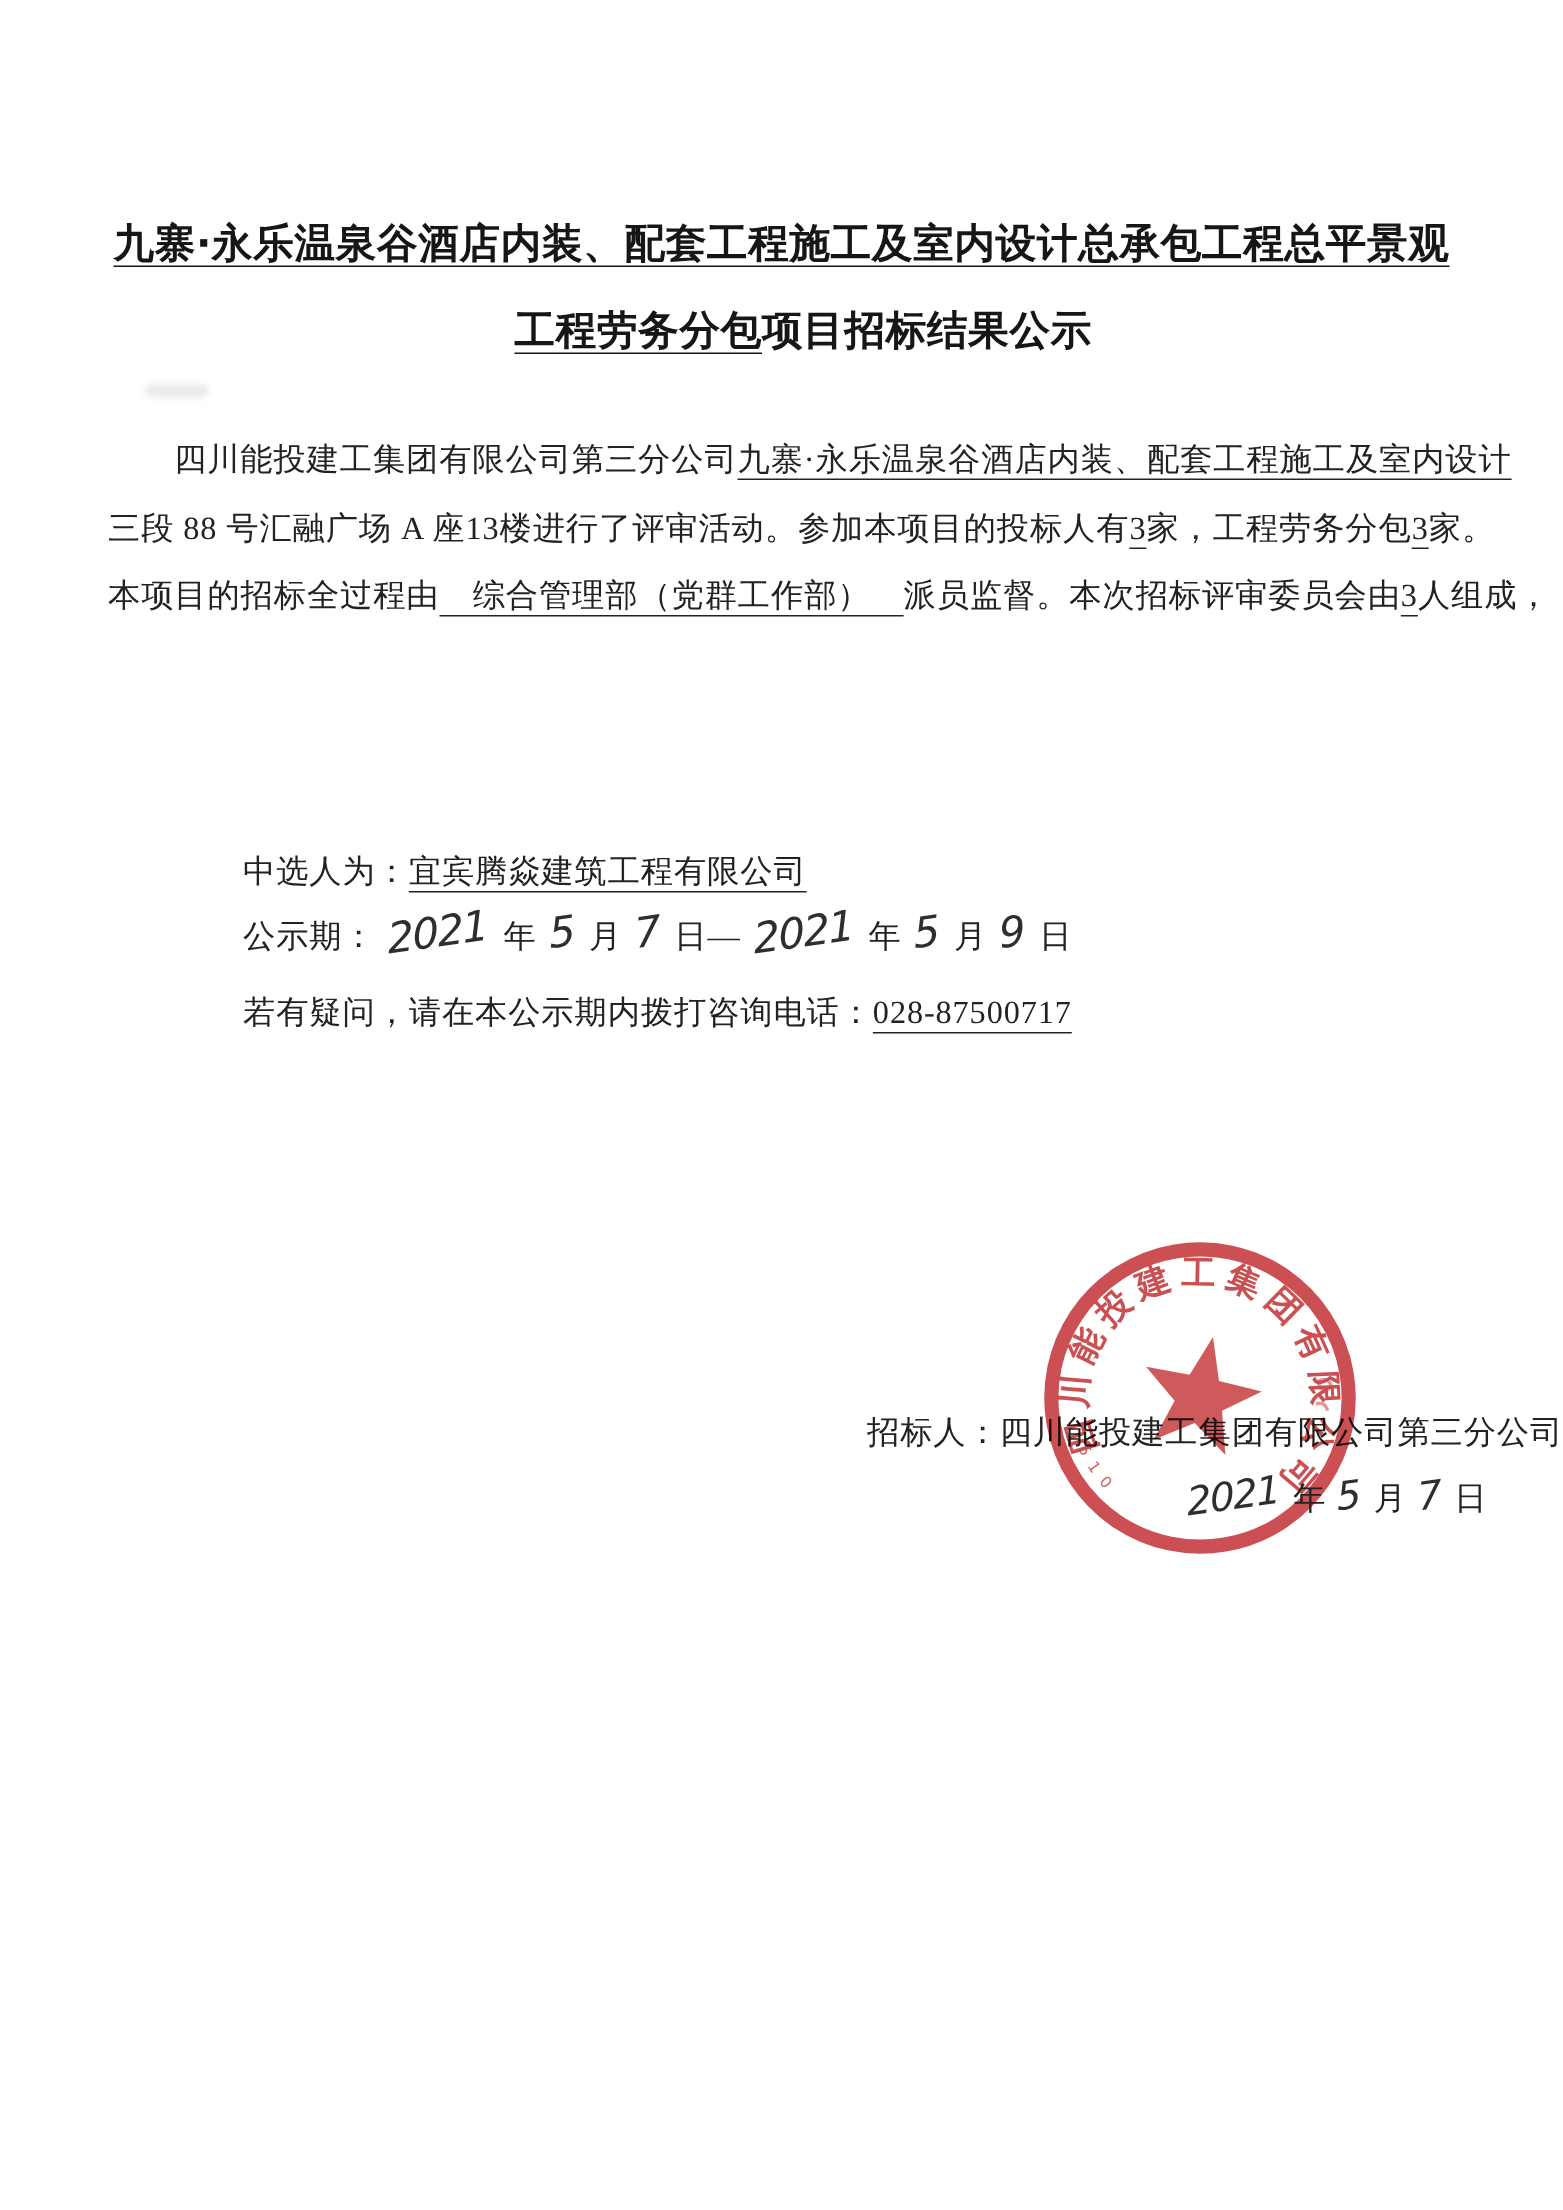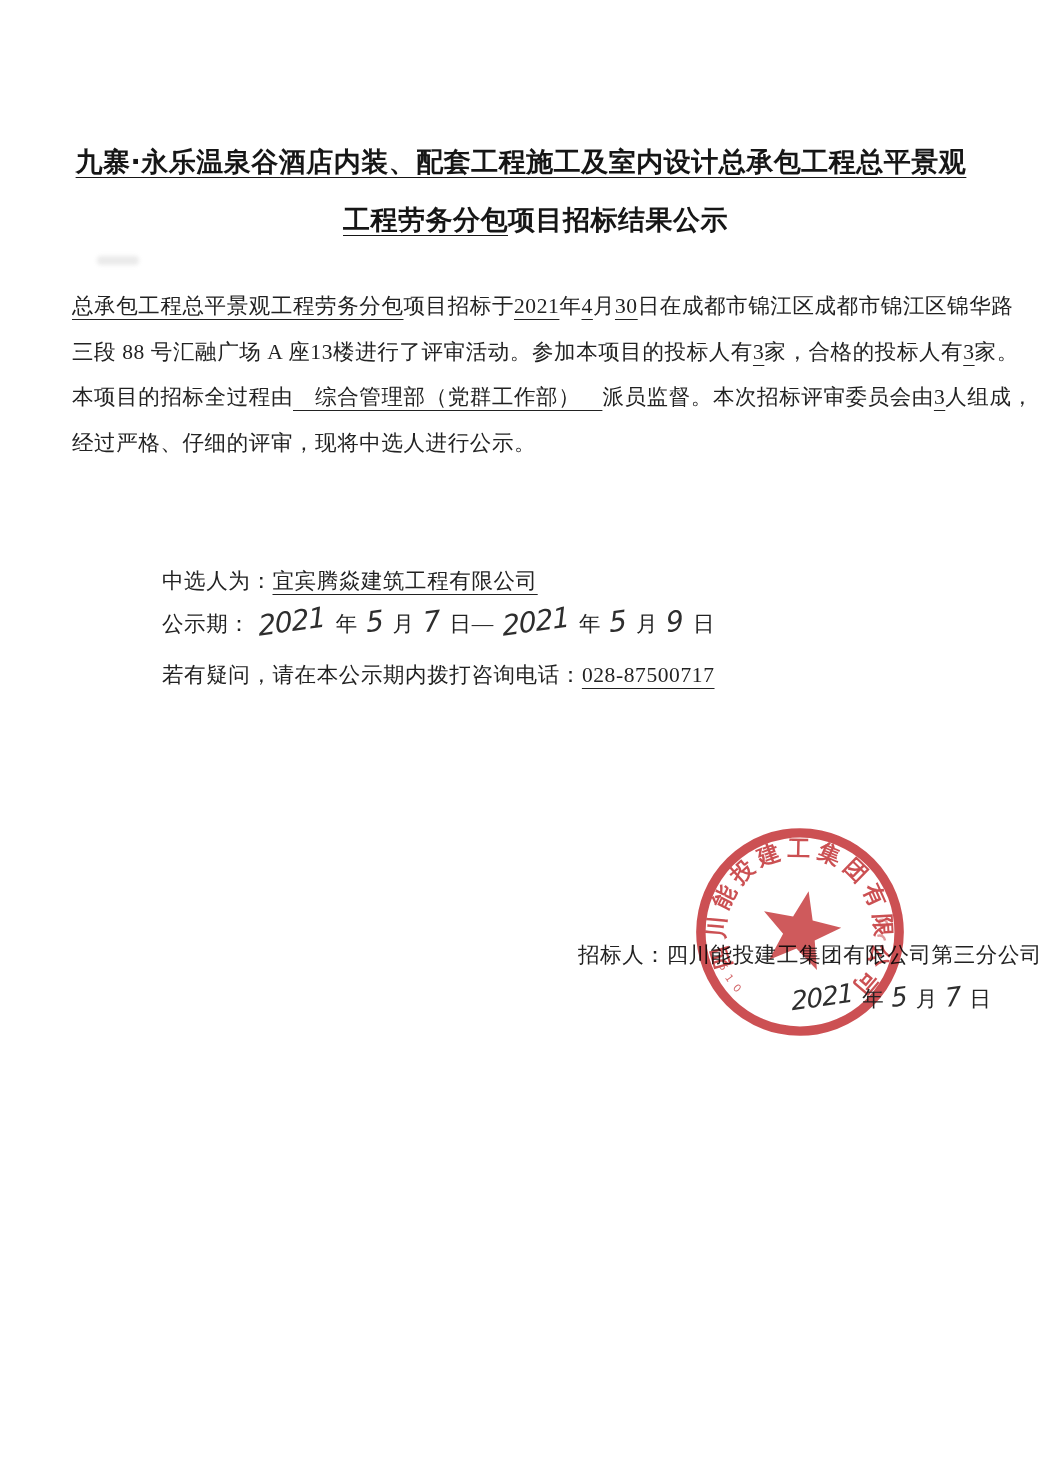--- a/index.html
+++ b/index.html
@@ -43,24 +43,23 @@
 <div class="page">
 
   <div class="title t1">
     <span class="u">九寨·永乐温泉谷酒店内装、配套工程施工及室内设计总承包工程总平景观</span>
   </div>
   <div class="title t2"><span class="u">工程劳务分包</span><span>项目招标结果公示</span></div>
 
   <div class="smudge"></div>
 
   <div class="body-par">
-      <div class="par-line"><span class="u">总承包工程总平景观工程劳务分包</span><span>项目招标于</span><span class="u">2021</span><span>年</span><span class="u">4</span><span>月</span><span class="u">30</span><span>日在成都市锦江区成都市锦江区锦华路</span></div>
-      <div class="par-line"><span>三段 88 号汇融广场 A 座13楼进行了评审活动。参加本项目的投标人有</span><span class="u">3</span><span>家，合格的投标人有</span><span class="u">3</span><span>家。</span></div>
+      <div class="par-line indent"><span>四川能投建工集团有限公司第三分公司</span><span class="u">九寨·永乐温泉谷酒店内装、配套工程施工及室内设计</span></div>
+      <div class="par-line"><span>三段 88 号汇融广场 A 座13楼进行了评审活动。参加本项目的投标人有</span><span class="u">3</span><span>家，工程劳务分包</span><span class="u">3</span><span>家。</span></div>
       <div class="par-line"><span>本项目的招标全过程由</span><span class="u">　综合管理部（党群工作部）　</span><span>派员监督。本次招标评审委员会由</span><span class="u">3</span><span>人组成，</span></div>
-      <div class="par-line short"><span>经过严格、仔细的评审，现将中选人进行公示。</span></div>
     </div>
 
   <div class="line winner"><span>中选人为：</span><span class="u">宜宾腾焱建筑工程有限公司</span></div>
   <div class="line period"><span>公示期：</span><span class="hw">2021</span><span>年</span><span class="hw">5</span><span>月</span><span class="hw">7</span><span>日—</span><span class="hw">2021</span><span>年</span><span class="hw">5</span><span>月</span><span class="hw">9</span><span>日</span></div>
   <div class="line contact"><span>若有疑问，请在本公示期内拨打咨询电话：</span><span class="u">028-87500717</span></div>
 
   <div class="line bidder">招标人：四川能投建工集团有限公司第三分公司</div>
 
   <svg class="seal" viewBox="0 0 250 250" aria-hidden="true">
     <g transform="rotate(12 125 125)">

